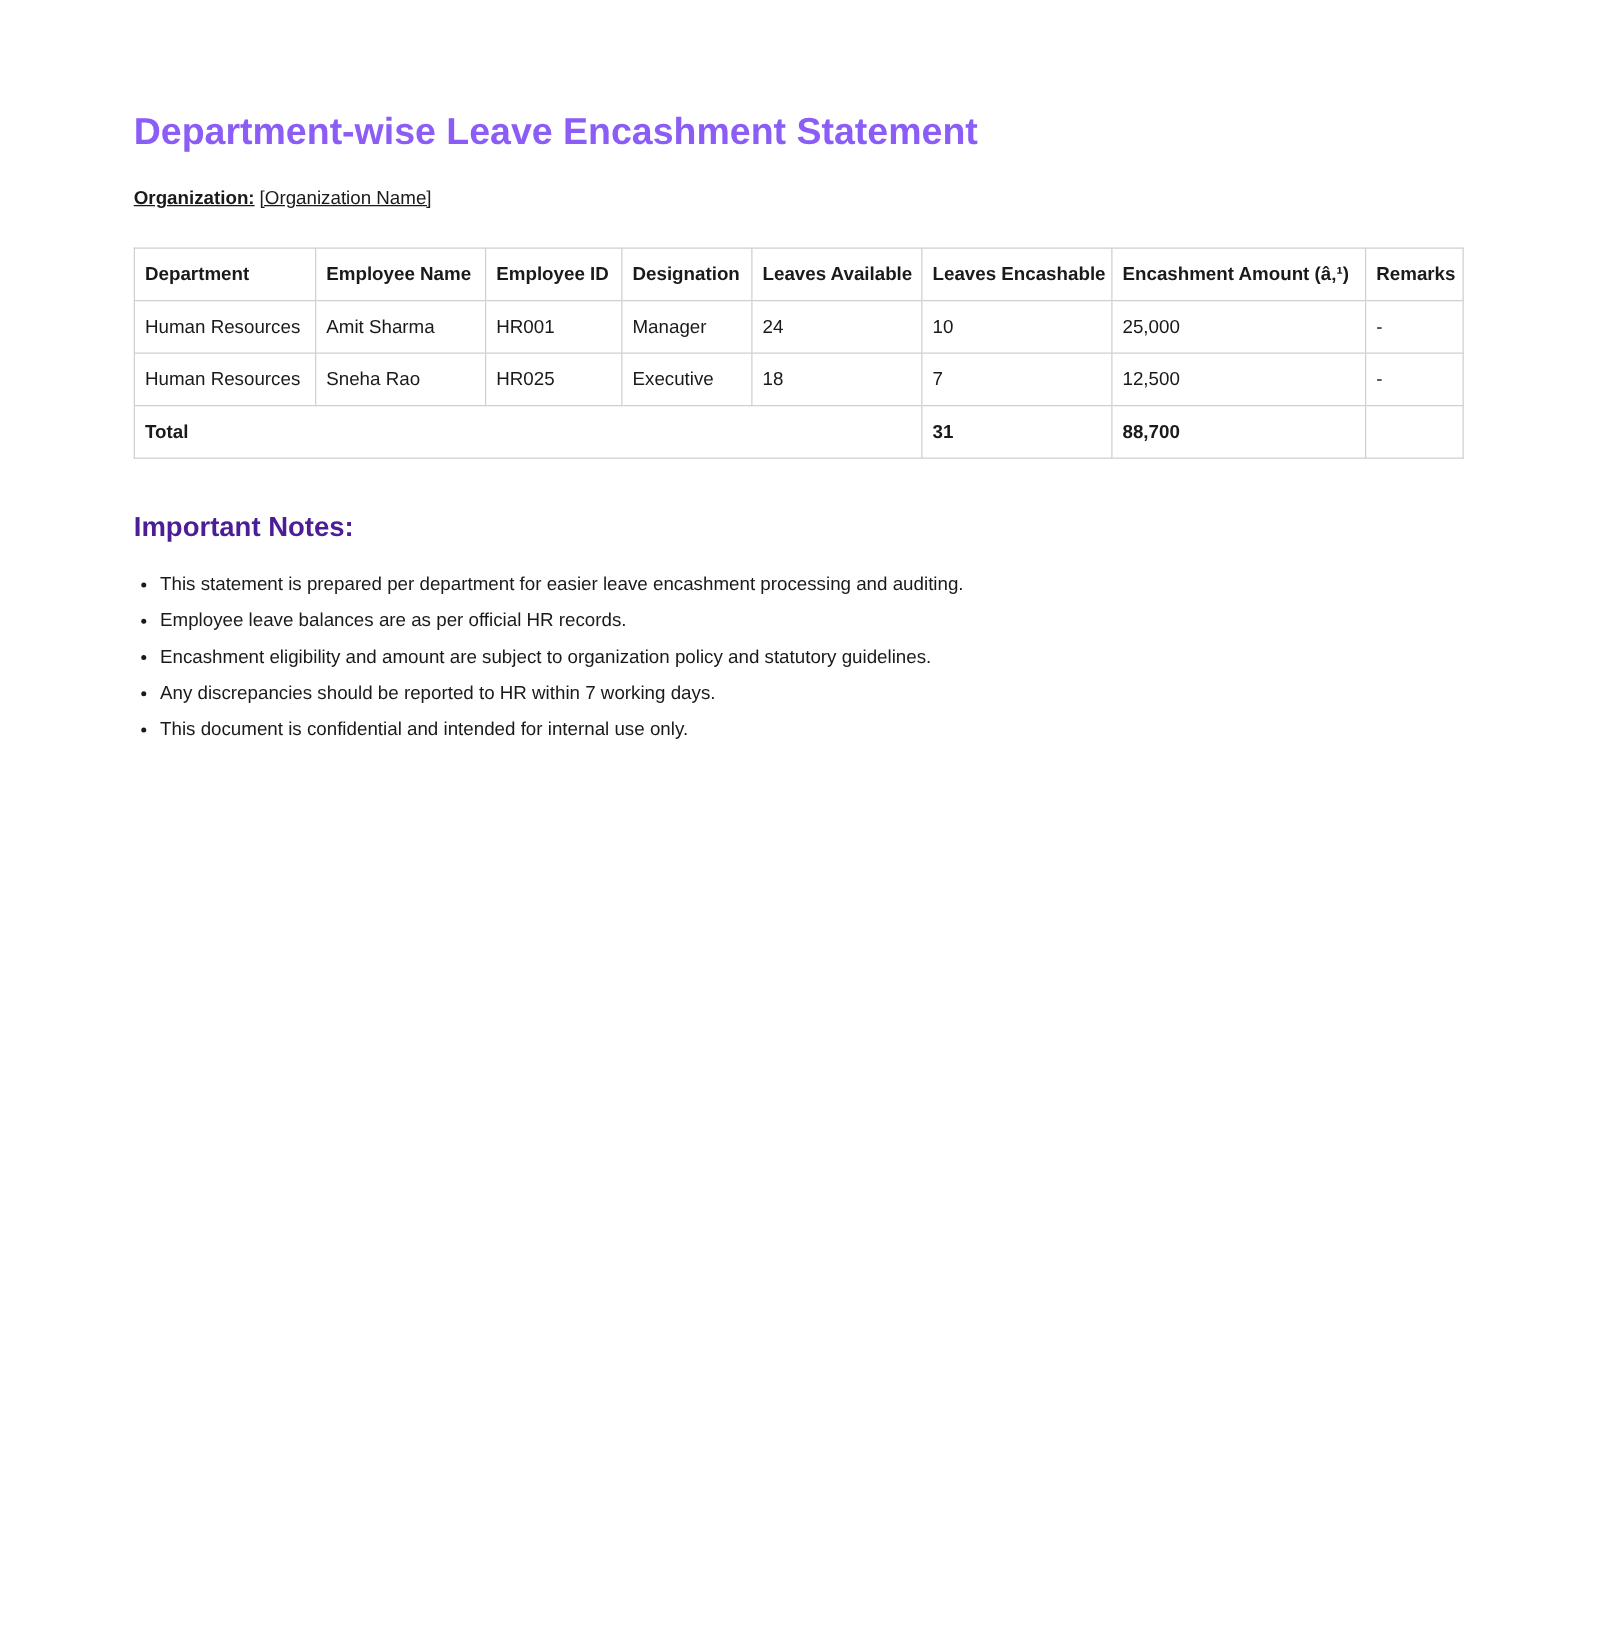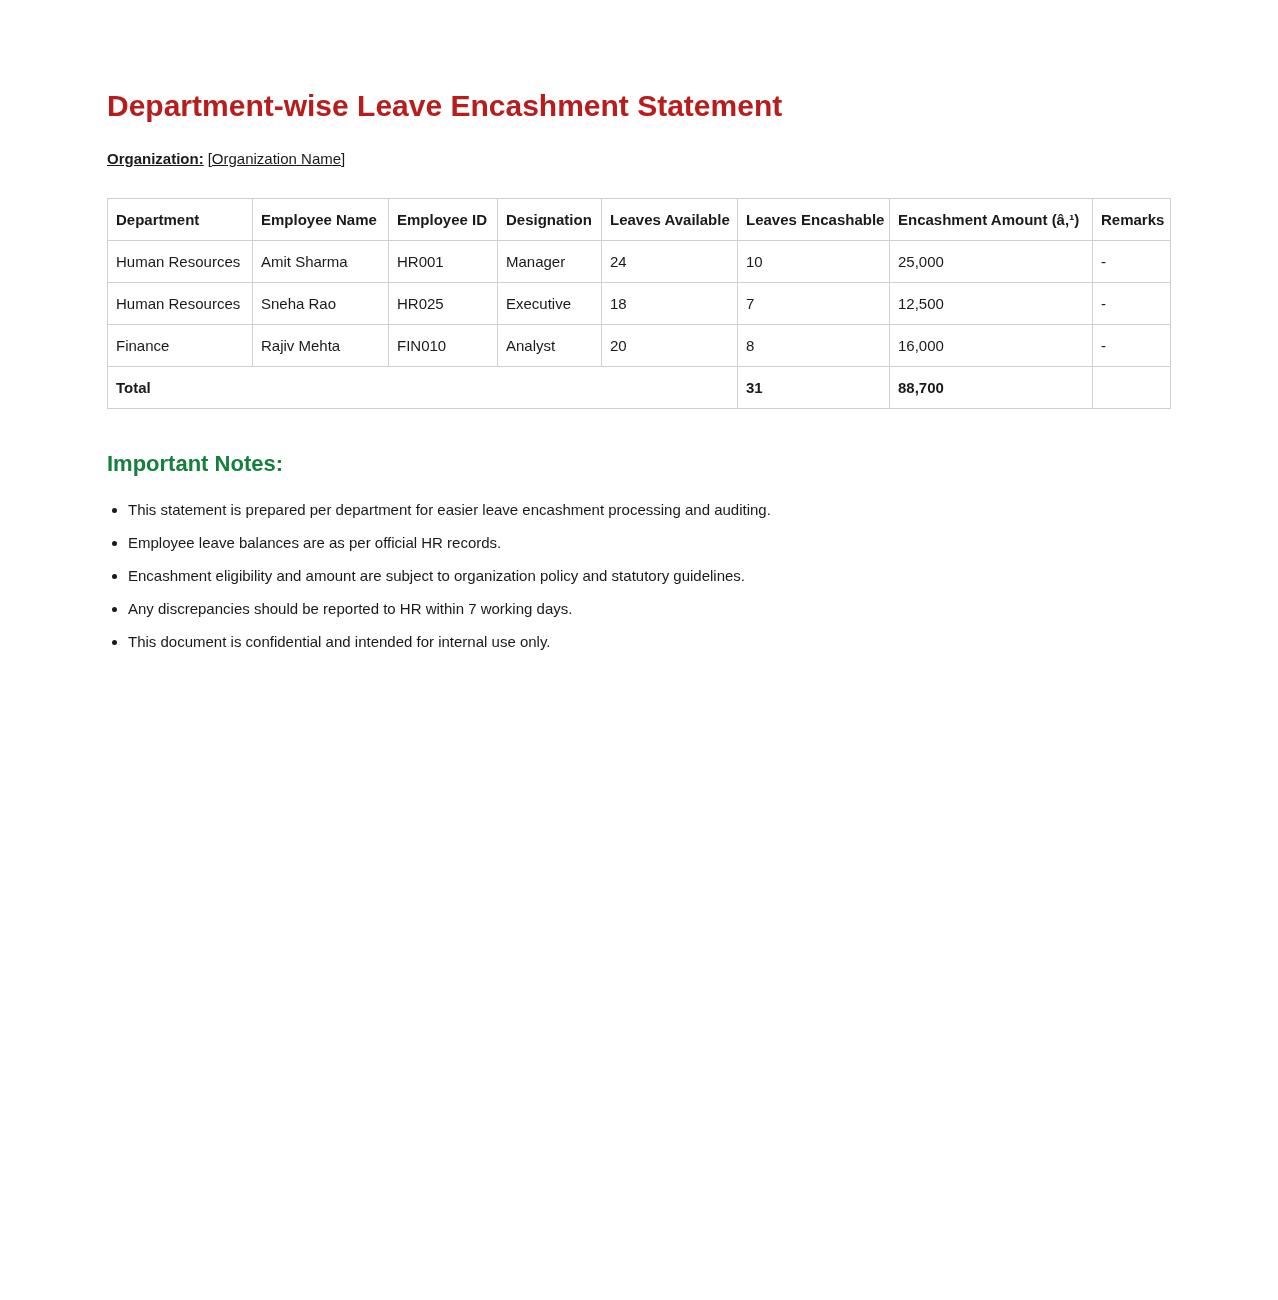--- a/index.html
+++ b/index.html
@@ -16,21 +16,21 @@
     overflow: hidden;
   }
   .page {
     padding: 88px 107px 0 107px;
   }
   h1.doc-title {
     margin: 0;
     font-size: 30px;
     line-height: 1.2;
     font-weight: 700;
-    color: #b91c1c;
+    color: #8b5cf6;
   }
   .meta-block {
     margin-top: 24px;
     text-decoration: underline;
   }
   .meta-line {
     font-size: 15px;
     line-height: 21px;
     margin: 0;
   }
@@ -61,31 +61,30 @@
     background: #ffffff;
   }
   tr.total-row td {
     font-weight: 700;
   }
   h2.notes-heading {
     margin: 42px 0 0 0;
     font-size: 22px;
     line-height: 1.2;
     font-weight: 700;
-    color: #15803d;
+    color: #4c1d95;
   }
   ul.notes-list {
     margin: 22px 0 0 0;
     padding-left: 21px;
   }
   ul.notes-list li {
     font-size: 15px;
     line-height: 21px;
     margin-bottom: 8px;
-    margin-top: 12px;
   }
 </style>
 </head>
 <body>
 
 <div class="page">
 
   <h1 class="doc-title">Department-wise Leave Encashment Statement</h1>
 
   <div class="meta-block">
@@ -131,30 +130,20 @@
         <tr>
           <td>Human Resources</td>
           <td>Sneha Rao</td>
           <td>HR025</td>
           <td>Executive</td>
           <td>18</td>
           <td>7</td>
           <td>12,500</td>
           <td>-</td>
         </tr>
-        <tr>
-          <td>Finance</td>
-          <td>Rajiv Mehta</td>
-          <td>FIN010</td>
-          <td>Analyst</td>
-          <td>20</td>
-          <td>8</td>
-          <td>16,000</td>
-          <td>-</td>
-        </tr>
       </tbody>
     <tfoot>
       <tr class="total-row">
         <td colspan="5">Total</td>
         <td>31</td>
         <td>88,700</td>
         <td></td>
       </tr>
     </tfoot>
   </table>

